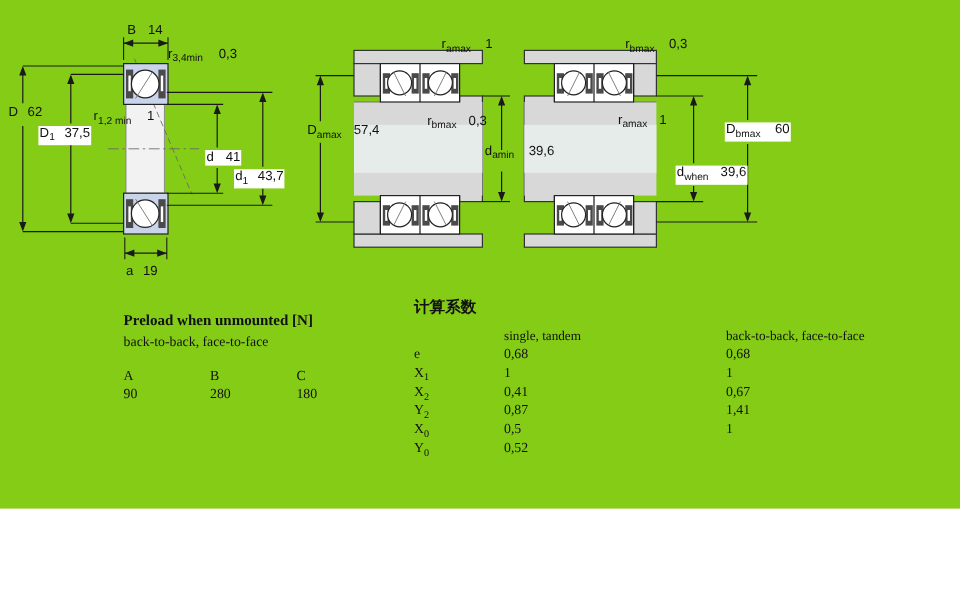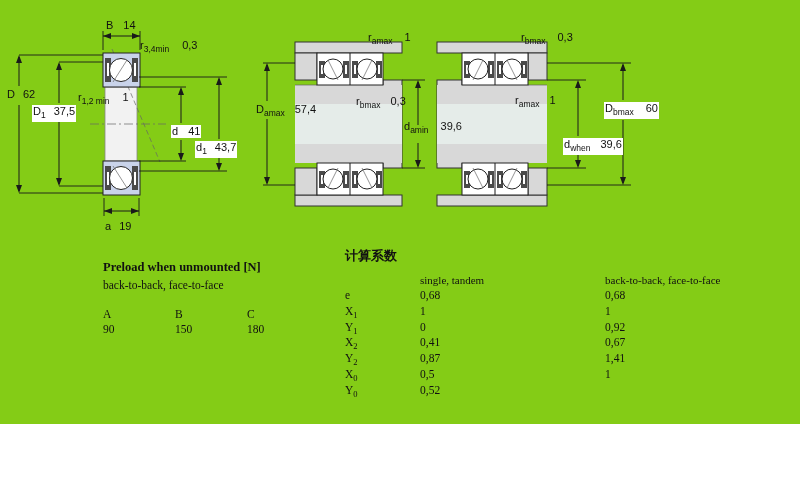--- a/index.html
+++ b/index.html
@@ -247,21 +247,21 @@
 <div id="preload" class="tablearea">
   <div class="ptitle">Preload when unmounted [N]</div>
   <div class="psub">back-to-back, face-to-face</div>
   <div class="pgrid hdr">
     <span>A</span>
     <span>B</span>
     <span>C</span>
   </div>
   <div class="pgrid vals">
     <span>90</span>
-    <span>150</span>
+    <span>280</span>
     <span>180</span>
   </div>
 </div>
 
 <div id="factors" class="tablearea">
   <div class="ftitle">计算系数</div>
   <div class="fhead">
     <span></span>
     <span>single, tandem</span>
     <span>back-to-back, face-to-face</span>
@@ -271,25 +271,20 @@
           <span class="flabel"><span>e</span><sub></sub></span>
           <span>0,68</span>
           <span>0,68</span>
         </div>
     <div class="frow">
           <span class="flabel"><span>X</span><sub>1</sub></span>
           <span>1</span>
           <span>1</span>
         </div>
     <div class="frow">
-          <span class="flabel"><span>Y</span><sub>1</sub></span>
-          <span>0</span>
-          <span>0,92</span>
-        </div>
-    <div class="frow">
           <span class="flabel"><span>X</span><sub>2</sub></span>
           <span>0,41</span>
           <span>0,67</span>
         </div>
     <div class="frow">
           <span class="flabel"><span>Y</span><sub>2</sub></span>
           <span>0,87</span>
           <span>1,41</span>
         </div>
     <div class="frow">

